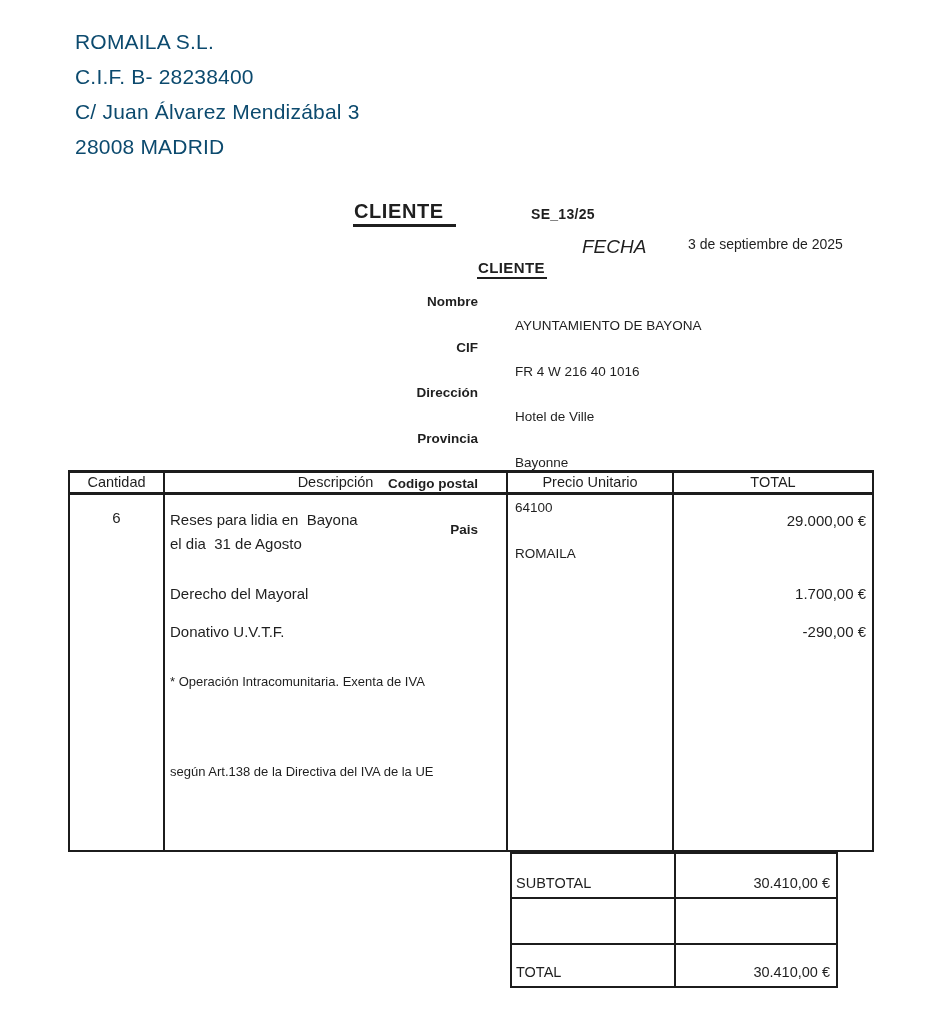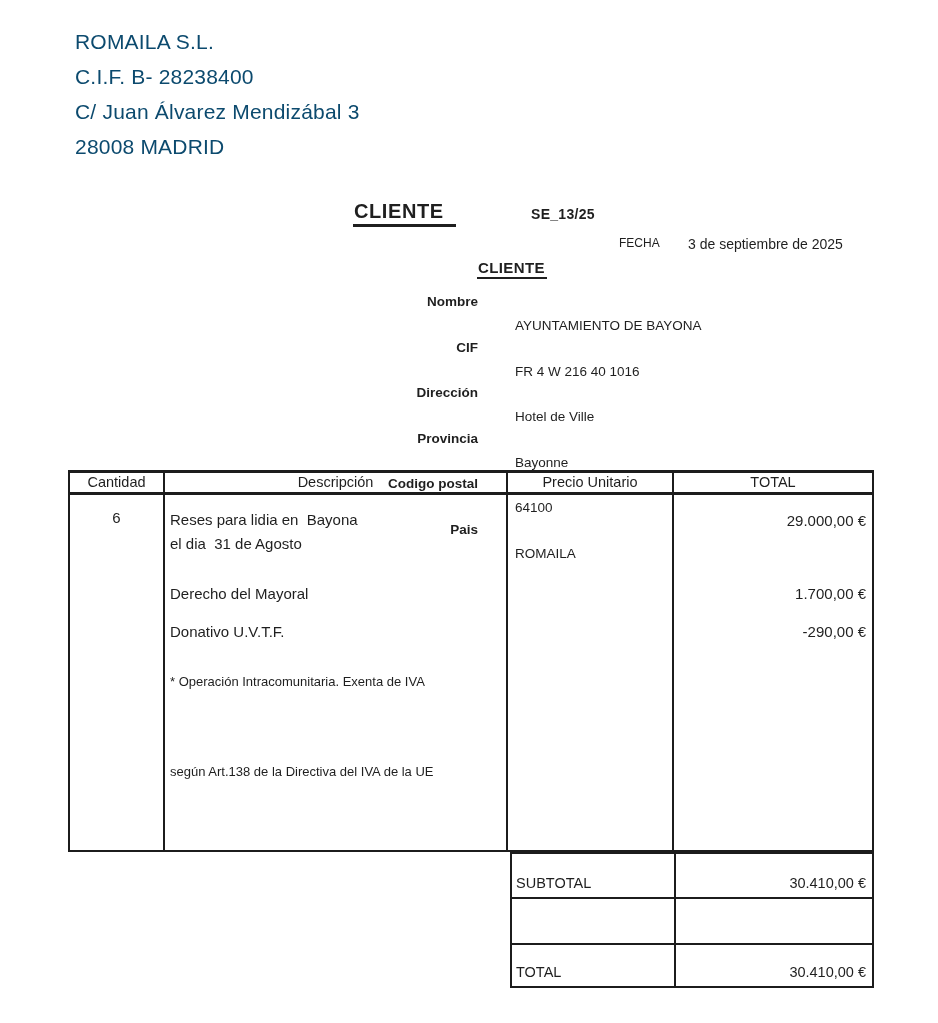--- a/index.html
+++ b/index.html
@@ -7,21 +7,21 @@
   .page {
     position:relative; width:938px; height:1023px; background:#ffffff;
     font-family:"Liberation Sans", sans-serif; color:#1f1f1f; overflow:hidden;
   }
   
   .company { position:absolute; left:75px; top:24px; font-size:21px; line-height:35px; color:#0c4a6e; letter-spacing:0.2px; }
   
   .factura-title { position:absolute; left:353px; top:200px; font-size:20px; font-weight:bold; letter-spacing:0.6px; }
   .factura-title .u { display:inline-block; border-bottom:3px solid #1f1f1f; padding:0 12px 1px 1px; }
   .invoice-number { position:absolute; left:531px; top:206px; font-size:14px; font-weight:bold; letter-spacing:0.3px; }
-  .fecha-label { position:absolute; left:619px; top:236px; font-size:12px; }
+  .fecha-label { position:absolute; left:582px; top:236px; font-size:19px;font-style:italic; }
   .fecha-value { position:absolute; left:688px; top:236px; font-size:14px; }
   
   .cliente-title { position:absolute; left:477px; top:259px; font-size:15px; font-weight:bold; letter-spacing:0.4px; }
   .cliente-title .u { display:inline-block; border-bottom:2.5px solid #1f1f1f; padding:0 2px 1px 1px; }
   .client-fields { position:absolute; left:200px; top:291px; font-size:13.5px; line-height:21.5px; }
   .crow { display:flex; }
   .clabel { width:278px; text-align:right; font-weight:bold; }
   .cvalue { margin-left:37px; white-space:pre;margin-top:24px; }
   
   .main-table {
@@ -38,21 +38,21 @@
   .bodycell { border-right:2px solid #1c1c1c; position:relative; font-size:15px; }
   .bodycell.last { border-right:none;margin-left:32px; }
   .qty { position:absolute; top:14px; left:0; width:100%; text-align:center; }
   .dline { position:absolute; left:5px; white-space:pre; }
   .d1 { top:16px;text-align:center; } .d2 { top:40px; } .d3 { top:90px; } .d4 { top:128px; }
   .footnote { position:absolute; left:5px; bottom:3px; font-size:13px; line-height:30px; white-space:pre; }
   .amt { position:absolute; right:6px; white-space:pre; }
   .a1 { top:17px; } .a2 { top:90px; } .a3 { top:128px; }
   
   .totals-table {
-    position:absolute; left:510px; top:852px; width:364px; height:136px;
+    position:absolute; left:510px; top:852px; width:328px; height:136px;
     border:2px solid #1c1c1c;
     display:grid; grid-template-columns:164px auto; grid-template-rows:45px 46px 1fr;
   }
   .tcell { display:flex; align-items:flex-end; font-size:14.5px; padding:0 0 6px 4px; }
   .tcell.lbl { border-right:2px solid #1c1c1c; }
   .tcell.val { justify-content:flex-end; padding-right:6px; }
   .tcell.rb { border-bottom:2px solid #1c1c1c; }
 </style>
 </head>
 <body>

